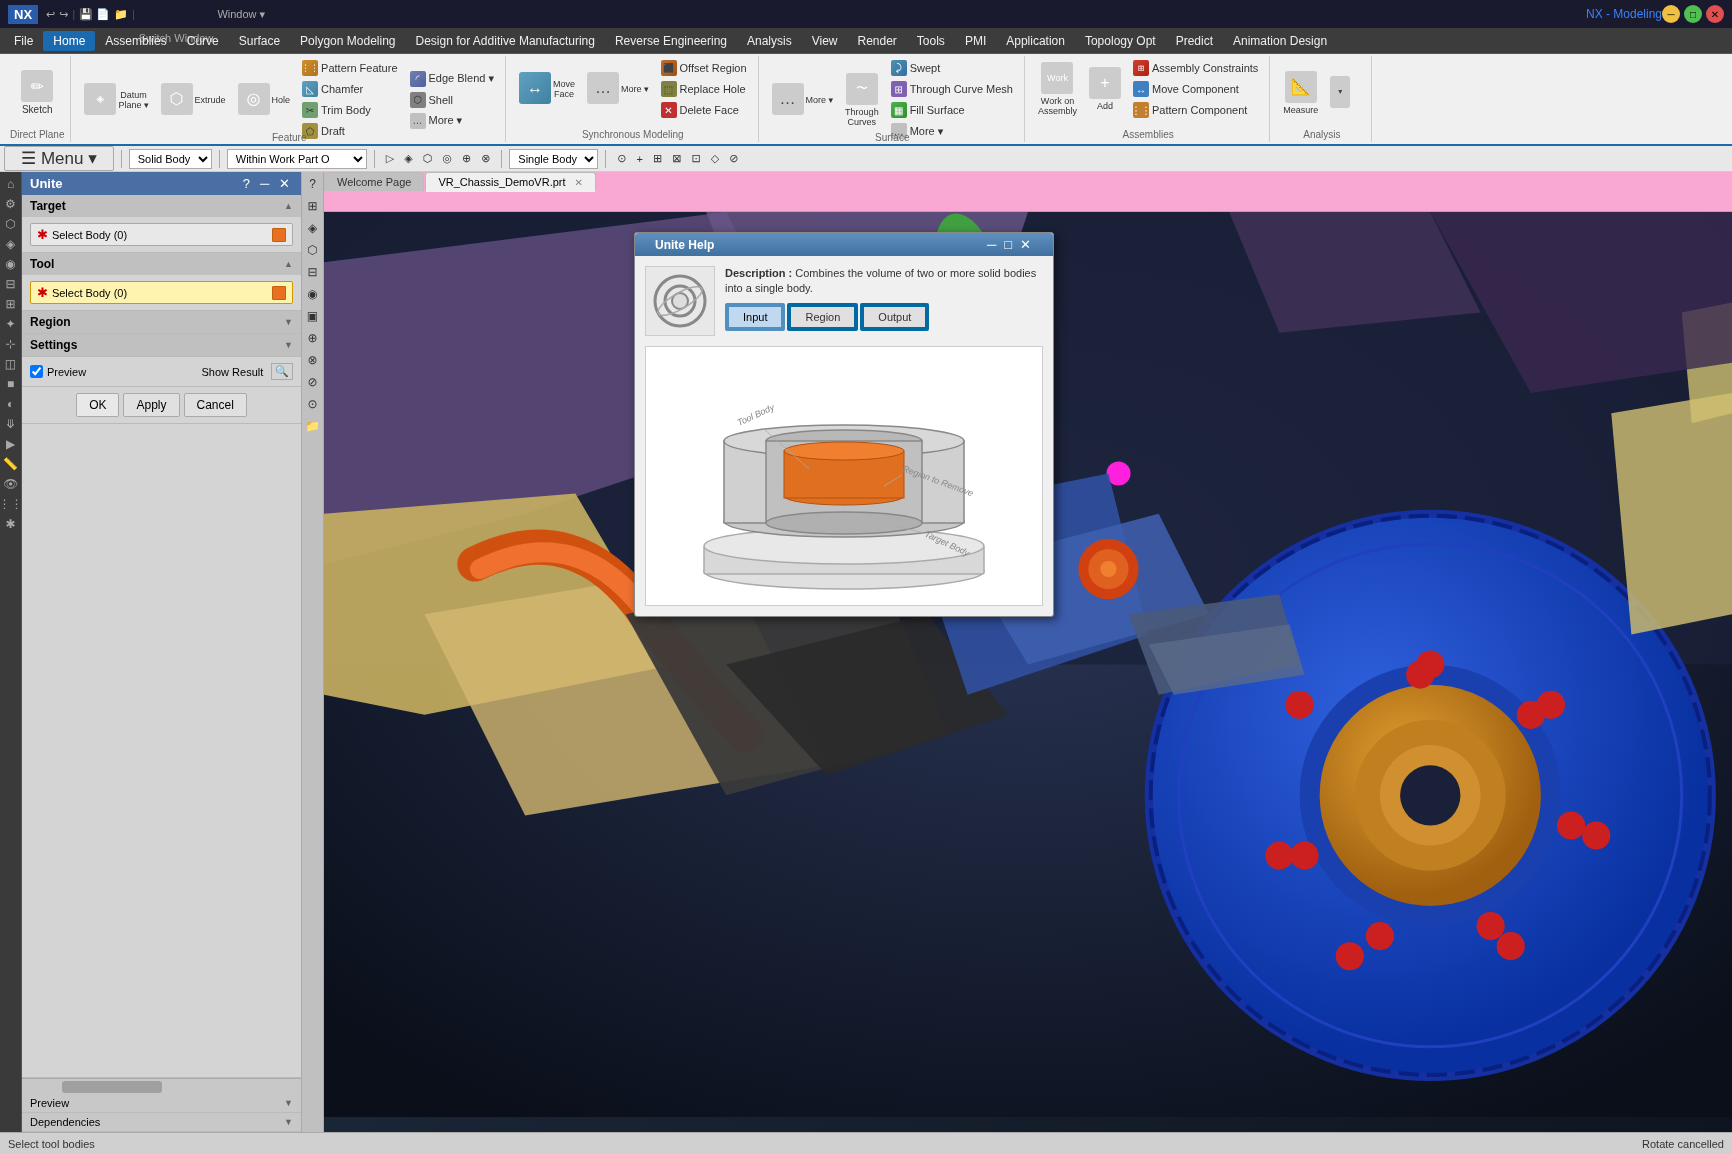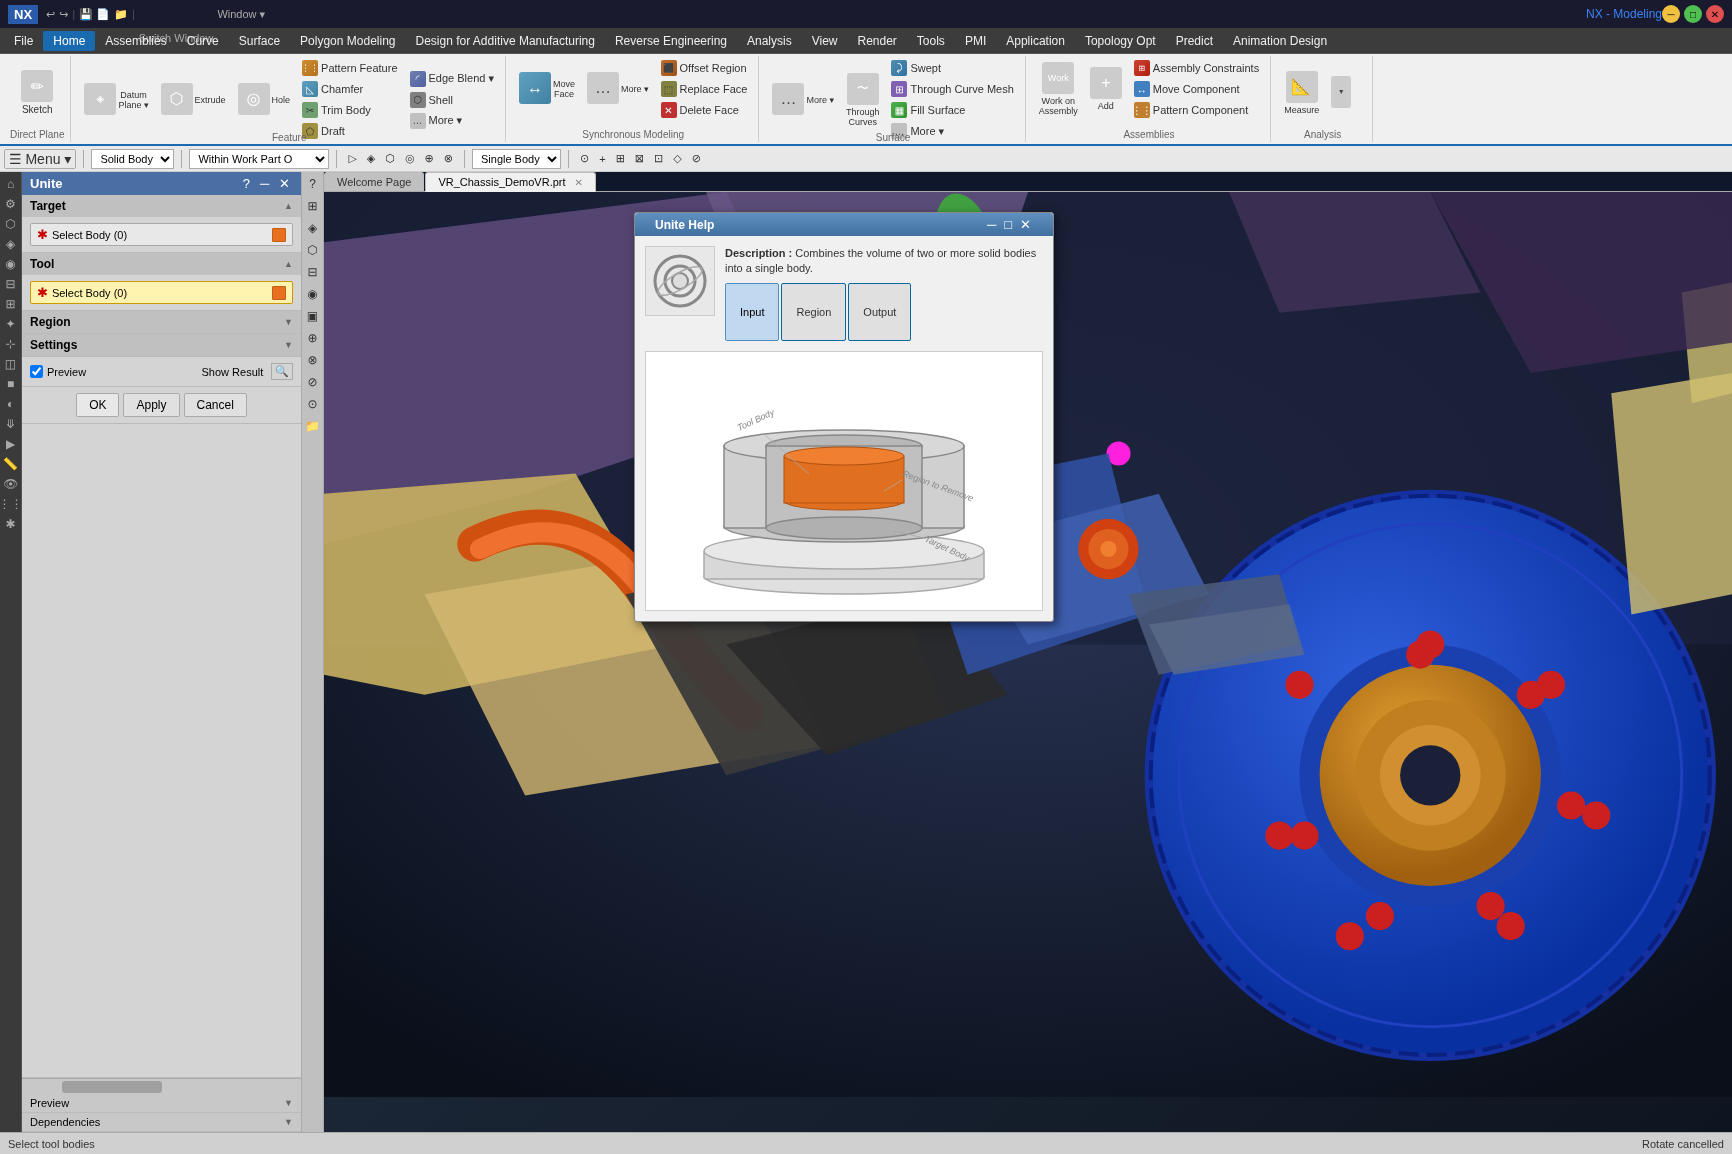--- a/index.html
+++ b/index.html
@@ -247,22 +247,22 @@
 
     
     #content-area {
       flex: 1;
       display: flex;
       flex-direction: column;
       position: relative;
       overflow: hidden;
     }
     #tabs-bar {
-      background: #0f172a;
-      height: 20px;
+      background: #f9a8d4;
+      height: 40px;
       display: flex;
       align-items: flex-start;
       border-bottom: 1px solid #aaa;
     }
     .content-tab {
       padding: 3px 12px;
       font-size: 11px;
       cursor: pointer;
       border: 1px solid #bbb;
       border-bottom: none;
@@ -361,25 +361,25 @@
       color: #333;
       line-height: 1.4;
     }
     #help-description .desc-label { font-weight: bold; }
     #help-tabs {
       display: flex;
       gap: 2px;
       margin-top: 6px;
     }
     .help-tab-btn {
-      padding: 22px 14px;
+      padding: 4px 14px;
       font-size: 11px;
       cursor: pointer;
       background: #e0e0e0;
-      border: 1px solid #0369a1;
+      border: 4px solid #0369a1;
       border-radius: 2px;
       color: #333;
     }
     .help-tab-btn.active {
       background: #c0d8f0;
       border-color: #5090c0;
       color: #000;
     }
     #help-image-area {
       width: 100%;
@@ -576,21 +576,21 @@
           <div class="btn-icon icon-more" style="width:32px;height:32px;">…</div>
           <span style="font-size:9px;">More ▾</span>
         </button>
         <div class="ribbon-small-group">
           <button class="ribbon-btn-small">
             <span class="small-icon icon-offset">⬛</span>
             <span>Offset Region</span>
           </button>
           <button class="ribbon-btn-small">
             <span class="small-icon" style="background:#808040;">⬚</span>
-            <span>Replace Face</span>
+            <span>Replace Hole</span>
           </button>
           <button class="ribbon-btn-small">
             <span class="small-icon" style="background:#c03030;color:white;">✕</span>
             <span>Delete Face</span>
           </button>
         </div>
       </div>
       <div class="ribbon-group-label">Synchronous Modeling</div>
     </div>
 
@@ -663,21 +663,21 @@
         <button class="ribbon-btn" style="flex-direction:row;gap:2px;">
           <div class="btn-icon icon-more" style="width:20px;height:32px;font-size:8px;">▾</div>
         </button>
       </div>
       <div class="ribbon-group-label">Analysis</div>
     </div>
   </div>
 </div>
 
 <div id="secondary-toolbar">
-  <span style="color:#333;cursor:pointer;font-size:14px;padding:1px 4px;background:#e8e8e8;border:1px solid #aaa;border-radius:2px;">☰ Menu ▾</span>
+  <span style="color:#333;cursor:pointer;font-size:17px;padding:1px 16px;background:#e8e8e8;border:1px solid #aaa;border-radius:2px;">☰ Menu ▾</span>
   <div class="toolbar-sep"></div>
   <select style="height:20px;font-size:11px;border:1px solid #aaa;background:white;">
     <option>Solid Body</option>
   </select>
   <div class="toolbar-sep"></div>
   <select style="height:20px;font-size:11px;border:1px solid #aaa;background:white;min-width:140px;">
     <option>Within Work Part O</option>
   </select>
   <div class="toolbar-sep"></div>
   <span style="display:flex;gap:2px;">

